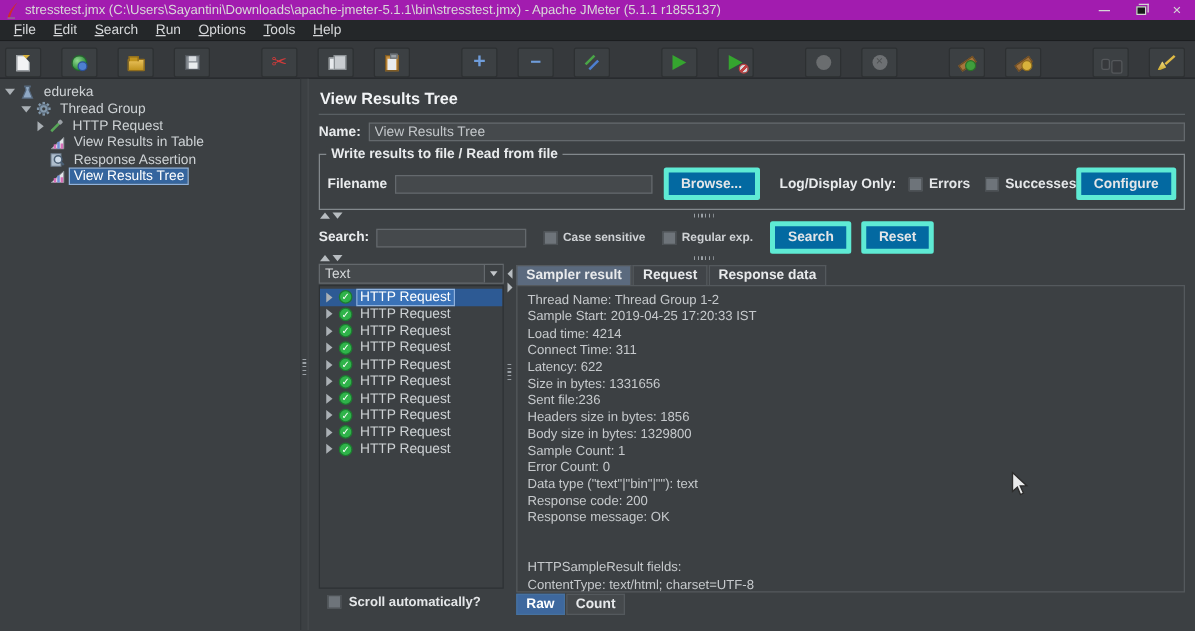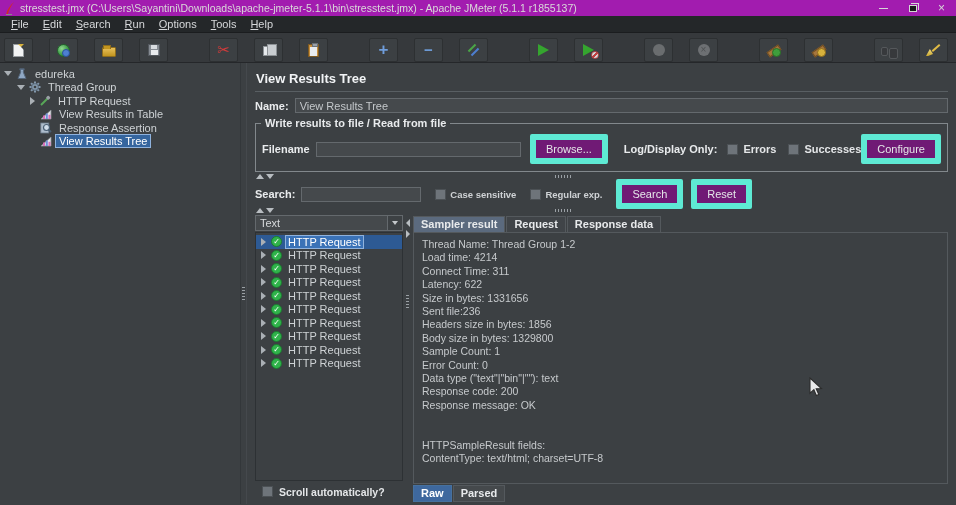--- a/index.html
+++ b/index.html
@@ -91,33 +91,33 @@
   .content{flex:1;display:flex;flex-direction:column;min-width:0;padding:4px 8px 0 8px}
   .page-title{font-size:13px;font-weight:bold;color:#f1f3f5;padding:4px 0 5px 1px;border-bottom:1px solid #595f63}
   .frow{display:flex;align-items:center;margin-top:6px}
   .lbl{font-weight:bold;font-size:11px;color:#e9ebed;margin-right:6px;white-space:nowrap}
   .tfield{flex:1;height:15px;background:#45494c;border:1px solid #64696d;color:#c4c8cb;font-size:11px;padding:0 4px;font-family:"Liberation Sans",sans-serif;min-width:0}
   .tfield.slim{height:13px}
   .groupbox{border:1px solid #82888c;margin-top:10px;position:relative;padding:10px 6px 7px 6px}
   .gb-legend{position:absolute;top:-7px;left:5px;background:#3c4043;padding:0 4px;font-size:11px;font-weight:bold;color:#e9ebed}
   .gb-row{display:flex;align-items:center}
   .gb-row .tfield{flex:0 1 338px}
-  .btn{background:#701a75;border:6px solid #5eead4;border-radius:2px;color:#e4e6e8;font-size:11px;font-weight:normal;padding:3px 10px;font-family:"Liberation Sans",sans-serif;white-space:nowrap}
+  .btn{background:#0369a1;border:4px solid #5eead4;border-radius:2px;color:#e4e6e8;font-size:11px;font-weight:bold;padding:3px 10px;font-family:"Liberation Sans",sans-serif;white-space:nowrap}
   .cb{width:11px;height:11px;background:#6e747a;border:1px solid #4c5155;flex:none}
   .cb-lbl{font-size:11px;font-weight:bold;color:#e4e6e8;margin-left:5px;white-space:nowrap}
   .hsplit{height:9px;display:flex;align-items:center;padding-left:1px;position:relative;flex:none}
   .sp-up{width:0;height:0;border-bottom:5px solid #b8bdc1;border-left:4px solid transparent;border-right:4px solid transparent;margin-right:2px}
   .sp-down{width:0;height:0;border-top:5px solid #b8bdc1;border-left:4px solid transparent;border-right:4px solid transparent}
   .hsplit::after{content:'';position:absolute;left:300px;top:3px;width:16px;height:3px;background:repeating-linear-gradient(90deg,#9aa0a5 0 1px,transparent 1px 3px)}
   .search-row{display:flex;align-items:center;height:24px;margin-top:1px;flex:none}
   .search-row .tfield{flex:0 0 120px}
   .cb-sm-lbl{font-size:9.5px;font-weight:bold;color:#cfd2d5;margin-left:4px;white-space:nowrap}
 
   
-  .bottom{flex:1;display:flex;min-height:0;padding-bottom:2px}
+  .bottom{flex:1;display:flex;min-height:0;padding-bottom:12px}
   .res-col{width:148px;flex:none;display:flex;flex-direction:column;min-height:0}
   .dropdown{height:16px;background:#45494c;border:1px solid #64696d;display:flex;align-items:center;font-size:11px;color:#d6d9db;padding-left:4px;flex:none}
   .dd-btn{margin-left:auto;width:15px;height:14px;background:#3d4144;border-left:1px solid #64696d;display:flex;align-items:center;justify-content:center}
   .dd-arrow{width:0;height:0;border-top:4px solid #c3c7ca;border-left:3.5px solid transparent;border-right:3.5px solid transparent}
   .res-list{flex:1;border:1px solid #2d3134;margin-top:1px;padding-top:2px;overflow:hidden;min-height:0}
   .rrow{height:13.5px;display:flex;align-items:center;padding-left:3px;font-size:11px;color:#ced2d5;white-space:nowrap}
   .rrow .exp-r{margin-left:2px}
   .shield{width:11px;height:11px;border-radius:50%;background:#2fb34a;border:1px solid #1d7a30;color:#fff;font-size:8px;line-height:10px;text-align:center;flex:none;margin-left:2px}
   .shield::before{content:'\2713'}
   .rlabel{padding:0 2px;margin-left:4px}
@@ -451,41 +451,42 @@
       </div>
 
       <div class="detail-col">
         <div class="tabbar">
           <span class="tab active">Sampler result</span>
           <span class="tab">Request</span>
           <span class="tab">Response data</span>
         </div>
         <div class="detail-body">
           <div class="line">Thread Name: Thread Group 1-2</div>
+          <div class="line">Sample Start: 2019-04-25 17:20:33 IST</div>
           <div class="line">Load time: 4214</div>
           <div class="line">Connect Time: 311</div>
           <div class="line">Latency: 622</div>
           <div class="line">Size in bytes: 1331656</div>
           <div class="line">Sent file:236</div>
           <div class="line">Headers size in bytes: 1856</div>
           <div class="line">Body size in bytes: 1329800</div>
           <div class="line">Sample Count: 1</div>
           <div class="line">Error Count: 0</div>
           <div class="line">Data type ("text"|"bin"|""): text</div>
           <div class="line">Response code: 200</div>
           <div class="line">Response message: OK</div>
           <div class="line"></div>
           <div class="line"></div>
           <div class="line">HTTPSampleResult fields:</div>
           <div class="line">ContentType: text/html; charset=UTF-8</div>
 
         </div>
         <div class="bottombar">
           <span class="btab active">Raw</span>
-          <span class="btab">Parsed</span>
+          <span class="btab">Count</span>
         </div>
       </div>
 
     </div>
   </div>
 </div>
 
 <svg class="cursor" width="14" height="21" viewBox="0 0 14 21">
   <path d="M1,1 L1,16.2 L4.9,12.7 L7.4,18.6 L9.8,17.5 L7.2,11.8 L12.4,11.6 Z" fill="#e9eaeb" stroke="#2c2c2c" stroke-width="1.1"></path>
 </svg>

